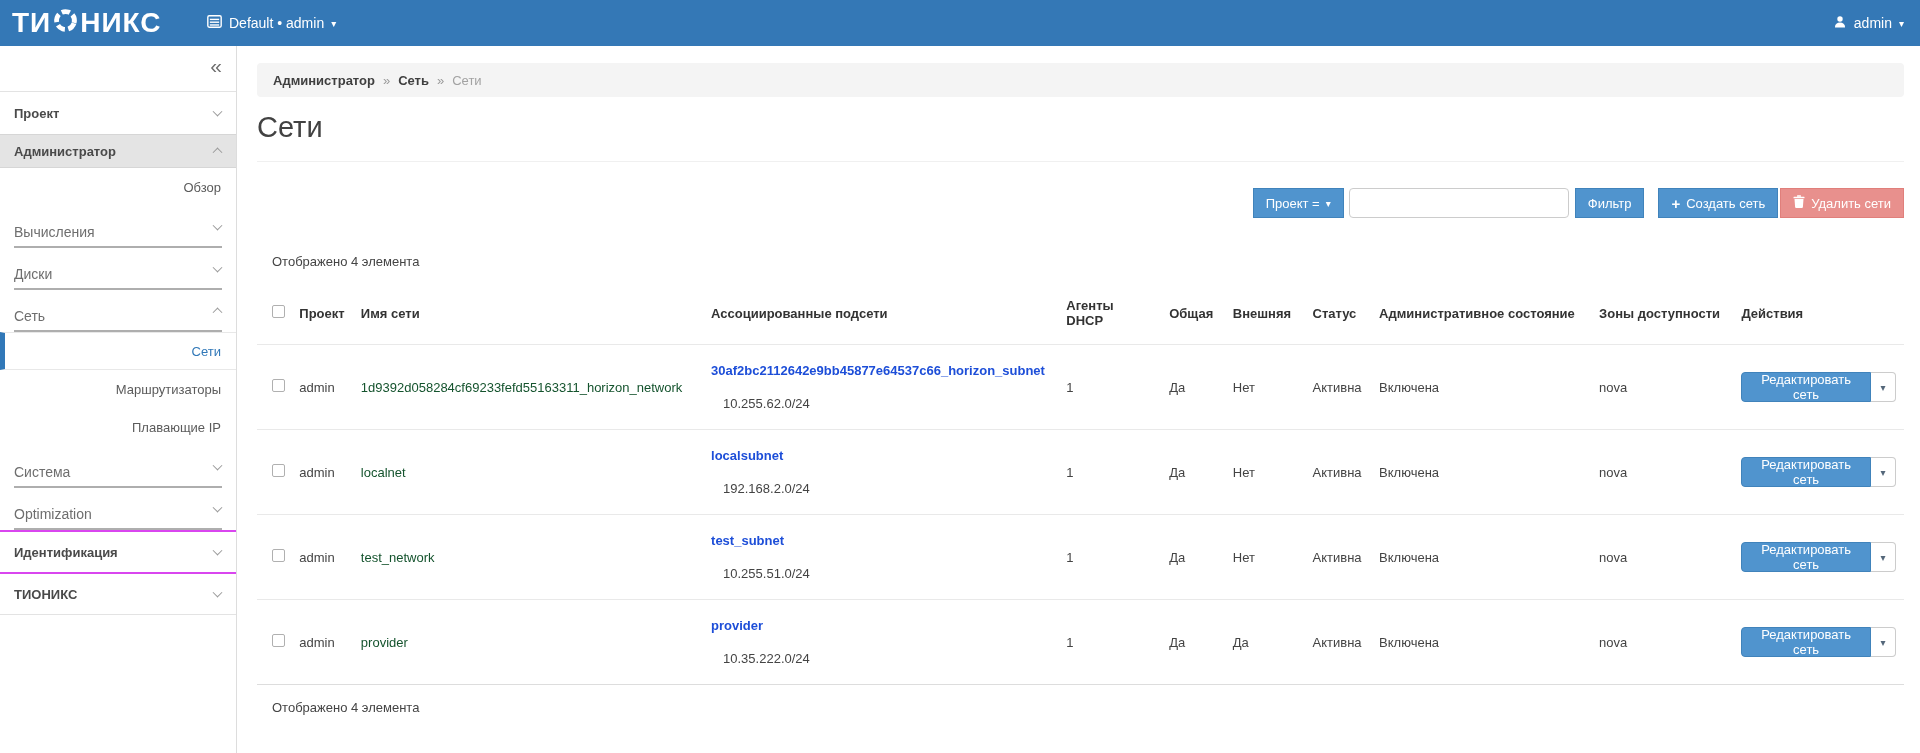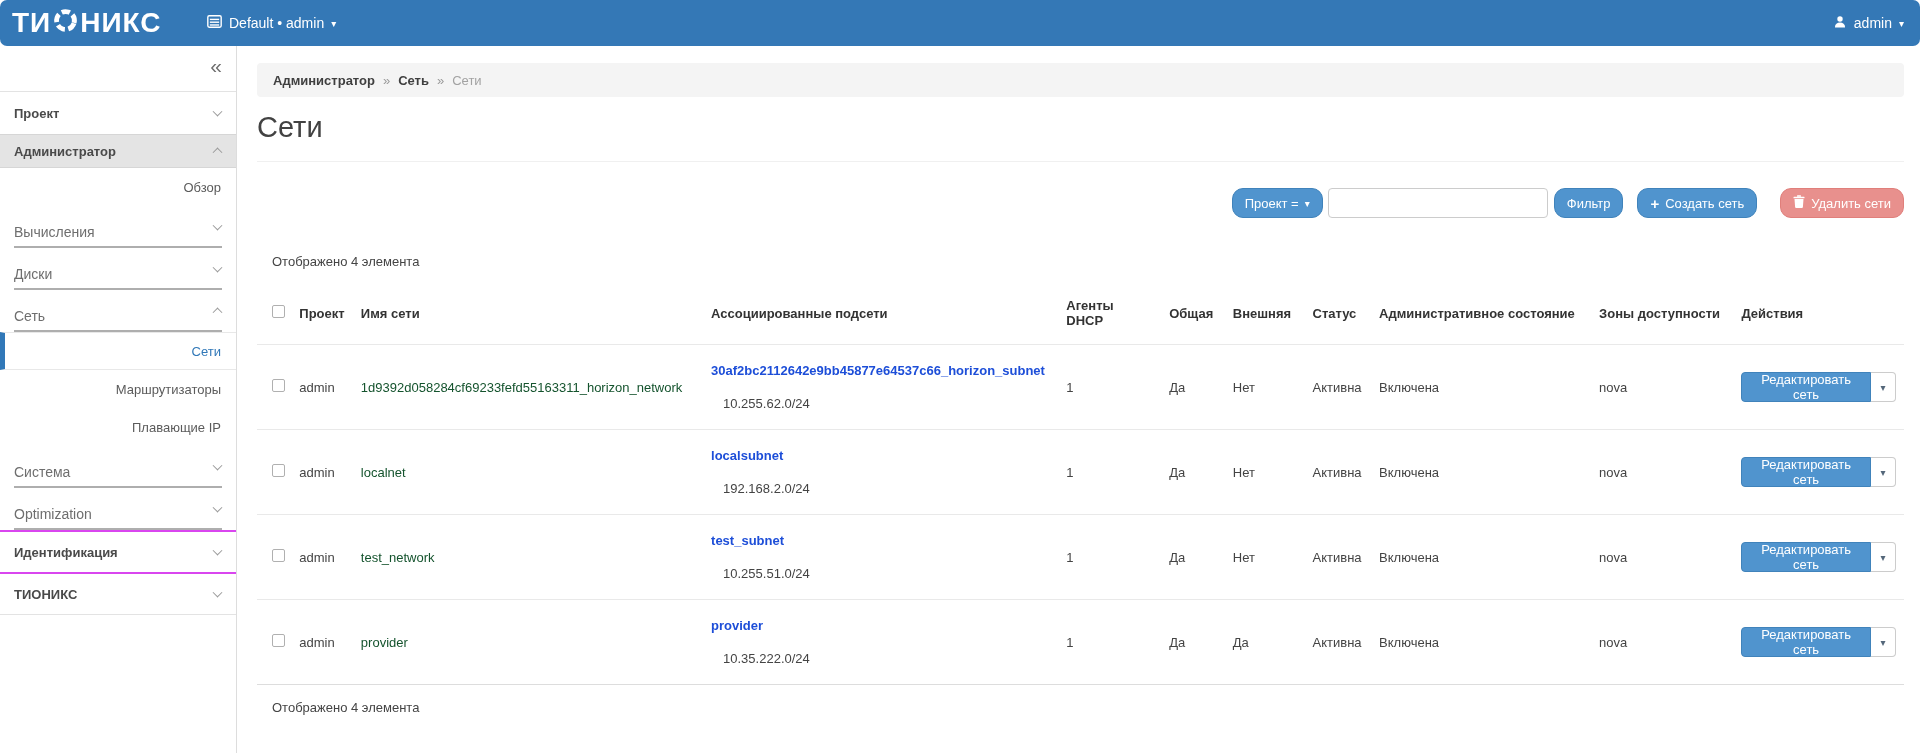--- a/index.html
+++ b/index.html
@@ -4,21 +4,21 @@
 <style>
   * { box-sizing: border-box; }
   html,body { margin:0; padding:0; }
   body {
     width:1920px; height:753px; overflow:hidden; background:#fff;
     font-family:"Liberation Sans","DejaVu Sans",sans-serif; font-size:13px; color:#444;
   }
   
   .topbar {
     position:absolute; top:0; left:0; width:1920px; height:46px;
-    background:#3478b6; color:#fff;border-radius:7px;
+    background:#3478b6; color:#fff;
   }
   .logo { position:absolute; left:12px; top:0; height:46px; display:flex; align-items:center;
           font-size:28px; font-weight:bold; letter-spacing:1px; color:#fff; }
   .logo svg { margin:2px 1px 0 1px; }
   .ctx-switcher { position:absolute; left:207px; top:0; height:46px; display:flex; align-items:center; gap:7px;
           font-size:14px; cursor:pointer; }
   .user-menu { position:absolute; right:16px; top:0; height:46px; display:flex; align-items:center; gap:7px;
           font-size:14px; cursor:pointer; }
   .caret-w { font-size:10px; color:#fff; }
   .caret-dark { font-size:10px; color:#54677a; }
@@ -50,26 +50,26 @@
   .content { position:absolute; top:46px; left:237px; width:1683px; height:707px; padding:17px 16px 0 20px; }
   .breadcrumb { height:34px; background:#f4f4f4; border-radius:4px; padding:0 16px; display:flex;
         align-items:center; gap:8px; font-size:13px; }
   .breadcrumb a { color:#3f3f3f; font-weight:bold; text-decoration:none; cursor:pointer; }
   .breadcrumb .sep { color:#999; }
   .breadcrumb .current { color:#a2a2a2; }
   h1.page-title { margin:14px 0 0 0; font-size:29px; font-weight:normal; color:#424242; }
   .title-rule { border-top:1px solid #f0f0f0; margin-top:17px; }
   .toolbar { margin-top:26px; display:flex; justify-content:flex-end; align-items:center; }
   .btn { display:inline-flex; align-items:center; gap:6px; height:30px; padding:0 12px;
-        border-radius:11px; font-size:13px; font-family:inherit; cursor:pointer; border:1px solid transparent; }
+        border-radius:0; font-size:13px; font-family:inherit; cursor:pointer; border:1px solid transparent; }
   .btn-primary { background:#5094ce; border-color:#4083bb; color:#fff; }
   .btn-danger  { background:#e8908d; border-color:#e07f7b; color:#fff; }
   .search { width:220px; height:30px; margin-left:5px; border:1px solid #ccc; border-radius:4px;
         padding:0 10px; font-family:inherit; font-size:13px; color:#444; outline:none; }
-  .toolbar .m6 { margin-left:6px; } .toolbar .m14 { margin-left:14px; } .toolbar .m5 { margin-left:23px; }
+  .toolbar .m6 { margin-left:6px; } .toolbar .m14 { margin-left:14px; } .toolbar .m5 { margin-left:2px; }
   .plus { font-weight:bold; font-size:15px; }
   .shown { margin:36px 0 0 15px; color:#444; }
   
   table.nettable { width:100%; border-collapse:collapse; table-layout:fixed; margin-top:13px; }
   .nettable th { text-align:left; vertical-align:middle; padding:16px 8px; font-size:13px; color:#333;
         font-weight:bold; cursor:pointer; }
   .nettable td { vertical-align:middle; padding:18px 8px; font-size:13px; color:#444;
         border-top:1px solid #e9e9e9; }
   .nettable .td-cb { padding-left:15px; }
   .cb { display:inline-block; width:13px; height:13px; border:1px solid #b0b0b0; border-radius:2px;

